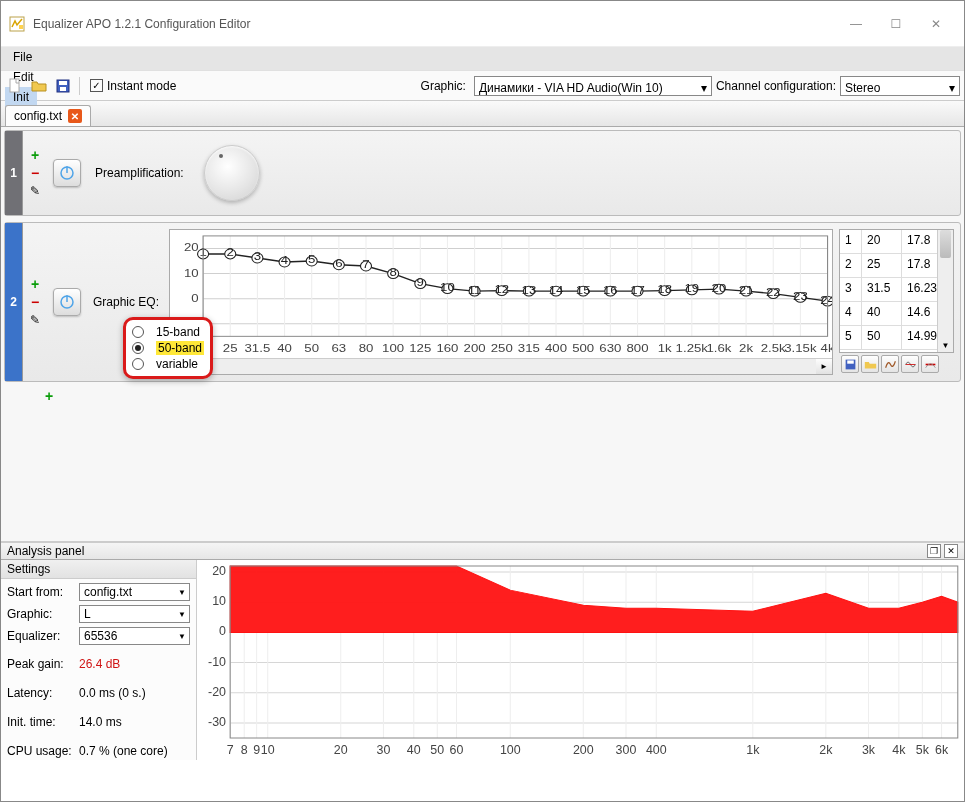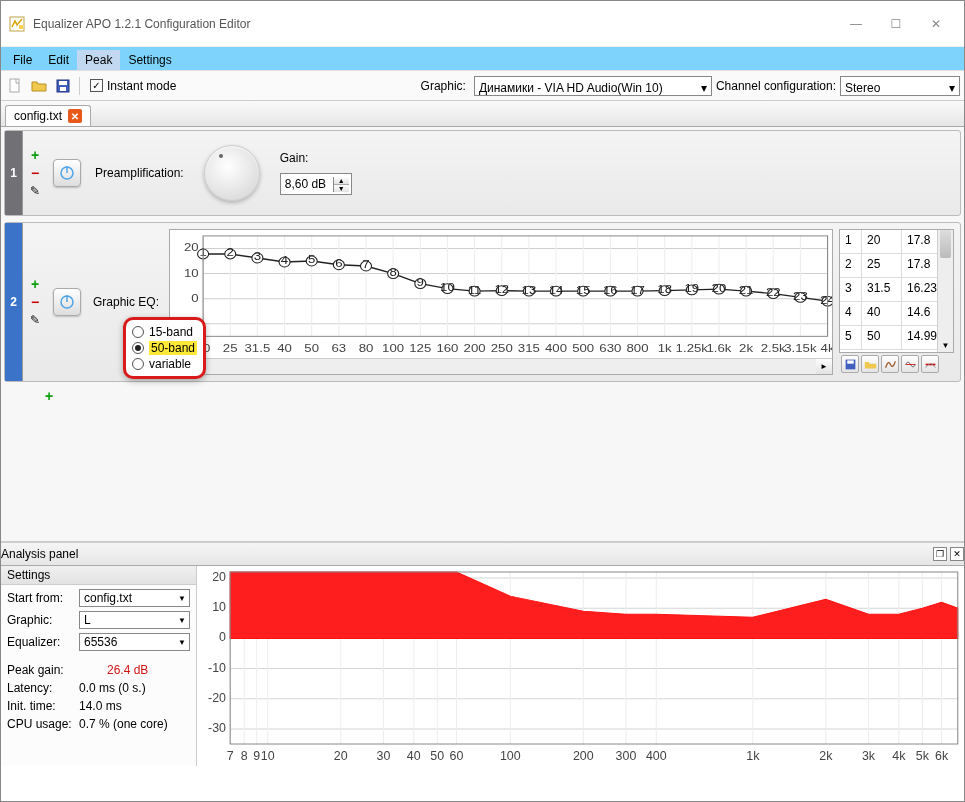--- a/index.html
+++ b/index.html
@@ -3,21 +3,21 @@
 <meta charset="utf-8">
 <style>
 * { box-sizing: border-box; margin: 0; padding: 0; font-family: "Segoe UI", Tahoma, sans-serif; font-size: 12px; }
 body { background: #fff; width: 965px; height: 802px; overflow: hidden; border: 1px solid #888; }
 .titlebar { height: 46px; display: flex; align-items: center; padding: 0 8px; background: #fff; border-bottom: 1px solid #eee; }
 .titlebar .app-icon { width: 16px; height: 16px; margin-right: 8px; }
 .titlebar .title { flex: 1; color: #555; }
 .winbtns { display: flex; }
 .winbtn { width: 40px; height: 24px; display: flex; align-items: center; justify-content: center; color: #888; }
 
-.menubar { height: 24px; display: flex; align-items: flex-end; padding: 0 4px; background: #7dd3fc; border-bottom: 1px solid #e0e0e0; }
+.menubar { height: 24px; display: flex; align-items: flex-start; padding: 0 4px; background: #e5e5e5; border-bottom: 1px solid #e0e0e0; flex-direction: column; }
 .menuitem { padding: 3px 8px; }
 .menuitem.active { background: #c2d8f1; }
 
 .toolbar { height: 30px; display: flex; align-items: center; padding: 2px 4px; background: #fafafa; border-bottom: 1px solid #ccc; gap: 4px; }
 .tb-btn { width: 20px; height: 20px; display: flex; align-items: center; justify-content: center; border: 1px solid transparent; }
 .tb-btn svg { width: 16px; height: 16px; }
 .tb-sep { width: 1px; height: 18px; background: #ccc; margin: 0 2px; }
 .chk { display: flex; align-items: center; gap: 4px; margin-left: 4px; }
 .chkbox { width: 13px; height: 13px; border: 1px solid #555; display:flex; align-items:center; justify-content:center; font-size:10px; }
 .tb-label { margin-left: auto; margin-right: 4px; }
@@ -50,21 +50,21 @@
 .gain-spin input { border: none; width: 52px; padding: 0 4px; outline: none; }
 .spin-updn { width: 16px; border-left: 1px solid #888; display: flex; flex-direction: column; }
 .spin-updn div { flex: 1; display: flex; align-items: center; justify-content: center; font-size: 7px; background: linear-gradient(#fdfdfd,#e2e2e2); }
 .spin-updn div:first-child { border-bottom: 1px solid #aaa; }
 
 
 .panel2-body { flex: 1; display: flex; align-items: stretch; padding: 6px; gap: 6px; }
 .eq-left { display: flex; flex-direction: column; align-items: flex-end; justify-content: center; gap: 12px; position: relative; }
 .eq-label { padding-right: 4px; }
 .band-pop { position: absolute; top: 94px; left: 118px; background: #fff; border: 3px solid #da1a1a; border-radius: 10px; padding: 4px 6px; z-index: 10; box-shadow: 0 2px 6px rgba(0,0,0,0.3); }
-.band-row { display: flex; align-items: center; gap: 5px; padding: 1px 0; }
+.band-row { display: flex; align-items: center; gap: 12px; padding: 1px 0; }
 .radio { width: 12px; height: 12px; border: 1px solid #555; border-radius: 50%; display: flex; align-items: center; justify-content: center; }
 .radio .dot { width: 6px; height: 6px; background: #222; border-radius: 50%; }
 .band-row.sel span { background: #ffe838; padding: 0 2px; }
 
 .graph-wrap { flex: 1; border: 1px solid #aaa; background: #fff; display: flex; flex-direction: column; min-width: 0; }
 .graph-svg { flex: 1; }
 .hscroll { height: 16px; background: #eee; display: flex; align-items: center; border-top: 1px solid #ccc; }
 .hscroll .btnL, .hscroll .btnR { width: 16px; height: 100%; display:flex; align-items:center; justify-content:center; font-size:8px; background: linear-gradient(#fdfdfd,#e2e2e2); }
 .hscroll .track { flex:1; position: relative; }
 .hscroll .thumb { position:absolute; left:22%; width:56%; top:2px; bottom:2px; background: linear-gradient(#ddd,#bbb); border-radius:2px; }
@@ -80,34 +80,34 @@
 .vscroll .thumb { position:absolute; left:2px; right:2px; top:0; height:28px; background:linear-gradient(#ddd,#bbb); border-radius:2px;}
 .vscroll .btnU, .vscroll .btnD { position:absolute; left:0; right:0; height:14px; display:flex; align-items:center; justify-content:center; font-size:8px;}
 .vscroll .btnD { bottom:0; }
 .eq-icons { height: 22px; display: flex; align-items: center; gap: 2px; padding-left: 2px; }
 .eq-icons .ibtn { width: 18px; height: 18px; border: 1px solid #aaa; background: linear-gradient(#fefefe,#e4e4e4); display:flex; align-items:center; justify-content:center; border-radius:2px; }
 .eq-icons svg { width:13px; height:13px; }
 
 .addrow { height: 22px; display: flex; align-items: center; padding-left: 40px; }
 
 
-.analysis-head { height: 24px; background: linear-gradient(#f5f5f5,#e6e6e6); border-top: 1px solid #ccc; border-bottom:1px solid #aaa; display:flex; align-items:center; padding: 0 0; }
+.analysis-head { height: 18px; background: linear-gradient(#f5f5f5,#e6e6e6); border-top: 1px solid #ccc; border-bottom:1px solid #aaa; display:flex; align-items:center; padding: 0 6px; }
 .ahead-btns { margin-left:auto; display:flex; gap:3px; }
 .ahead-btn { width:14px; height:14px; border:1px solid #888; background:#fff; display:flex; align-items:center; justify-content:center; font-size:9px; }
 
 .analysis-body { display: flex; height: 200px; background: #fcfcfc; }
 .ana-left { width: 196px; border-right: 1px solid #ccc; display: flex; flex-direction: column; }
 .ana-section-head { background: linear-gradient(#f0f0f0,#e2e2e2); padding: 2px 6px; border-bottom: 1px solid #ccc; }
 .ana-form { padding: 4px 6px; display: flex; flex-direction: column; gap: 4px; }
 .ana-row { display: flex; align-items: center; gap: 6px; }
 .ana-row label { width: 66px; }
 .ana-combo { flex: 1; border: 1px solid #888; height: 18px; background: #fff; display:flex; align-items:center; padding:0 4px; position:relative; }
 .ana-combo .arrow { position:absolute; right:3px; font-size:8px; }
-.ana-props { padding: 8px 6px; display:flex; flex-direction:column; gap:4px; }
-.ana-props .v-red { color: #d01515; margin-left: 28px; }
+.ana-props { padding: 8px 6px; display:flex; flex-direction:column; gap:15px; }
+.ana-props .v-red { color: #d01515; }
 
 .ana-graph { flex: 1; background: #fff; position: relative; }
 </style>
 </head>
 <body>
 
 <div class="titlebar">
   <span class="app-icon">
     <svg viewBox="0 0 16 16">
         <rect x="1" y="1" width="14" height="14" fill="#fff" stroke="#bba24a"></rect>
@@ -119,21 +119,21 @@
   <div class="winbtns">
     <div class="winbtn">—</div>
     <div class="winbtn">☐</div>
     <div class="winbtn">✕</div>
   </div>
 </div>
 
 <div class="menubar">
   <div class="menuitem">File</div>
   <div class="menuitem">Edit</div>
-  <div class="menuitem active">Peak</div>
+  <div class="menuitem active">Init</div>
   <div class="menuitem">Settings</div>
 </div>
 
 <div class="toolbar">
   <div class="tb-btn">
       <svg viewBox="0 0 16 16">
         <rect x="3" y="1" width="9" height="13" fill="#fff" stroke="#aaa"></rect>
         <path d="M9 1v4h3" fill="none" stroke="#aaa"></path>
       </svg>
     </div>
@@ -185,30 +185,20 @@
     <div class="pwr">
       <svg viewBox="0 0 24 24">
           <circle cx="12" cy="12" r="8" fill="none" stroke="#4fa4e8" stroke-width="2"></circle>
           <line x1="12" y1="3" x2="12" y2="12" stroke="#4fa4e8" stroke-width="2"></line>
         </svg>
     </div>
     <div class="panel-body">
       <span>Preamplification:</span>
       <div class="knob-wrap">
         <div class="knob"></div>
-      </div>
-      <div class="gain-col">
-        <span>Gain:</span>
-        <div class="gain-spin">
-          <input value="8,60 dB" style="">
-          <div class="spin-updn">
-              <div>▲</div>
-              <div>▼</div>
-            </div>
-        </div>
       </div>
     </div>
   </div>
 
   <div class="panel selected" style="height:160px">
     <div class="panel-num">2</div>
     <div class="panel-tools">
       <div class="ptool plus">+</div>
       <div class="ptool minus">−</div>
       <div class="ptool pencil">✎</div>

